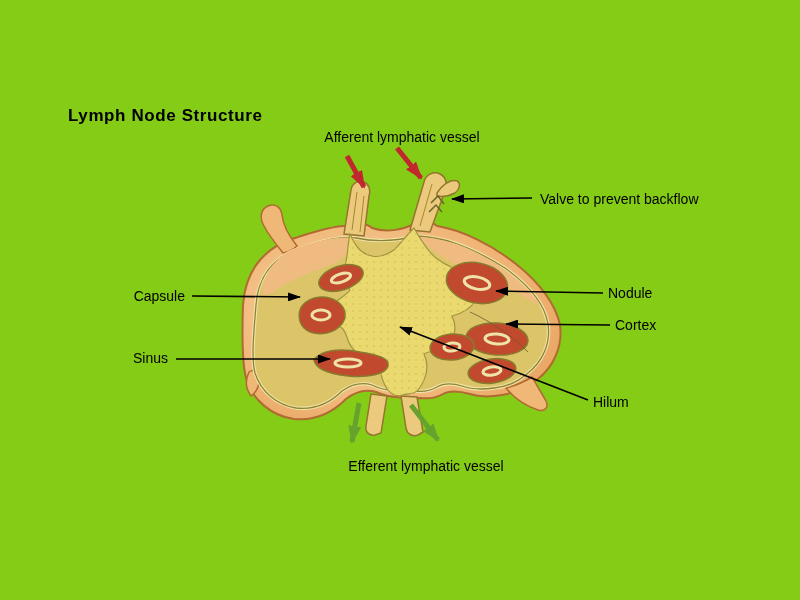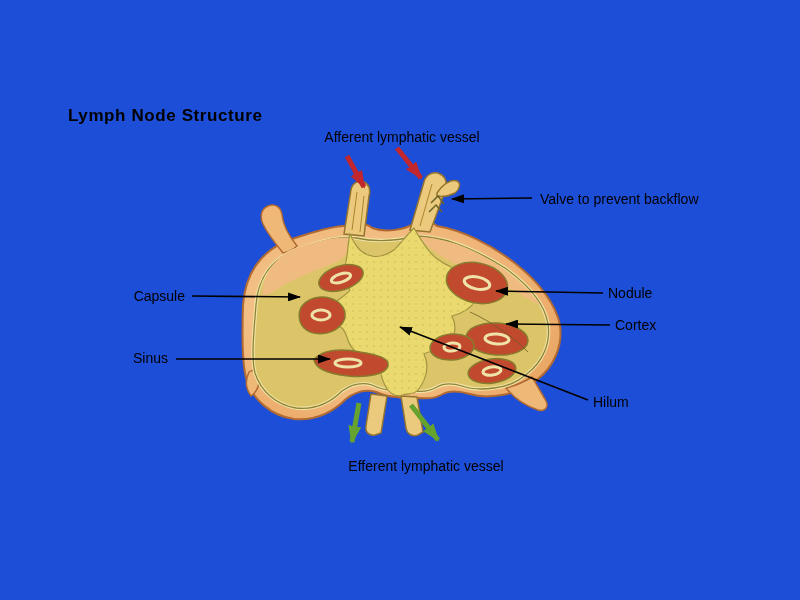--- a/index.html
+++ b/index.html
@@ -1,16 +1,16 @@
 <!DOCTYPE html>
 <html style="--afferent_arrow: #c1272d; --efferent_arrow: #66a22e; --pointer_line: #000000; --label_text: #000000; --body_fill: #f1b97c; --body_edge: #b06a32; --cortex_fill: #dcc569; --outline_olive: #8f8433; --medulla_fill: #e9d96e; --nodule_fill: #c1492e; --cream_band: #f0e3a9; --vessel_fill: #ecca7d;"><head>
 <meta charset="utf-8">
 <style>
   html,body{margin:0;padding:0;background:#fff;}
-  .stage{position:relative;width:800px;height:600px;background:#1d4ed8;overflow:hidden;
+  .stage{position:relative;width:800px;height:600px;background:#84cc16;overflow:hidden;
          font-family:"Liberation Sans", sans-serif;}
   svg{display:block;}
   svg text{fill:var(--label_text,#000);font-family:"Liberation Sans",sans-serif;font-size:14px;}
   .diagram-title{font-size:17px;font-weight:bold;letter-spacing:.6px;}
   .pointer{stroke:var(--pointer_line,#000);stroke-width:1.6;fill:none;}
   .head-black{fill:var(--pointer_line,#000);}
   .red-arrow{stroke:var(--afferent_arrow,#c1272d);stroke-width:5;fill:none;}
   .head-red{fill:var(--afferent_arrow,#c1272d);}
   .green-arrow{stroke:var(--efferent_arrow,#66a22e);stroke-width:5;fill:none;}
   .head-green{fill:var(--efferent_arrow,#66a22e);}

